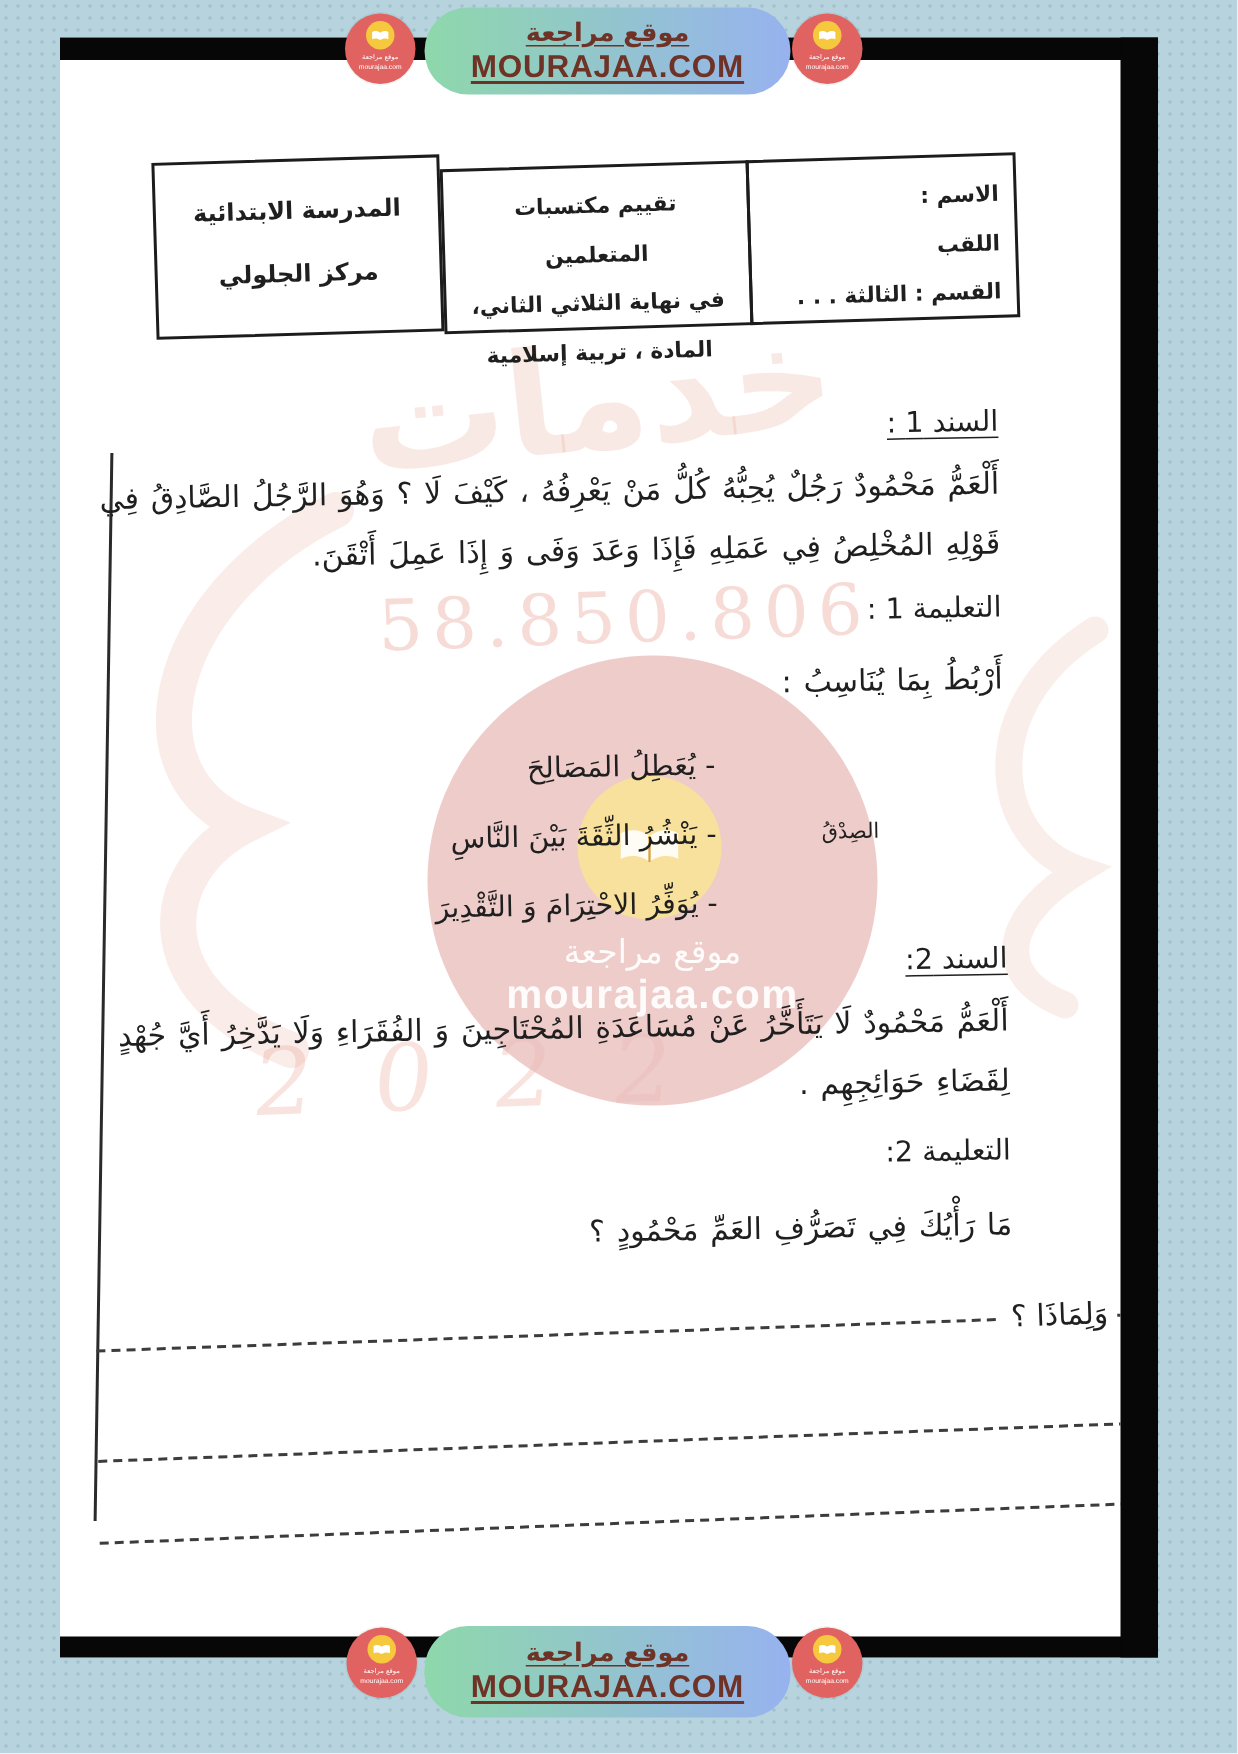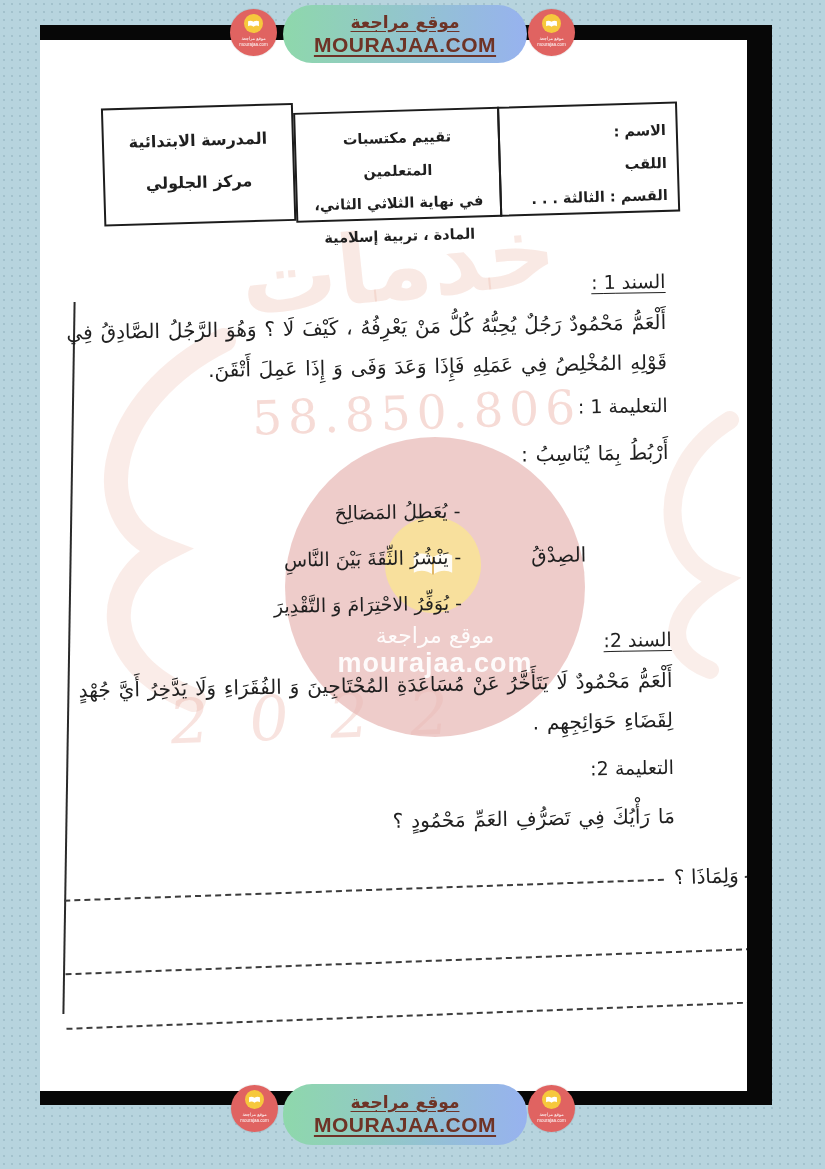--- a/index.html
+++ b/index.html
@@ -39,21 +39,21 @@
   .margin-line{position:absolute;left:28px;top:262px;width:2px;height:712px;background:#2a2a2a;transform:rotate(0.9deg);}
   
   .content{position:absolute;left:25px;top:216px;width:600px;direction:rtl;text-align:right;
     transform:rotate(-1deg);transform-origin:top right;font-size:20px;}
   .sec-title{font-size:19px;margin:0;}
   .sec-title.u{text-decoration:underline;text-underline-offset:4px;}
   .para{margin:0;line-height:2.0;word-spacing:1.5px;}
   .mt14{margin-top:14px;}.mt10{margin-top:10px;}.mt12{margin-top:12px;}
   .mt16{margin-top:16px;}.mt18{margin-top:18px;}
   .match{display:flex;direction:rtl;align-items:center;margin-top:24px;padding-right:84px;gap:70px;}
-  .match-subject{font-size:20px;}
+  .match-subject{font-size:14px;}
   .match-options{display:flex;flex-direction:column;gap:24px;font-size:19px;}
   .answers{margin-right:-85px;margin-left:-12px;margin-top:34px;}
   .ans-row{display:flex;direction:rtl;align-items:flex-end;transform:rotate(-1deg);}
   .dash{border-top:2.5px dashed #3c3c3c;height:0;}
   .dash-short{width:16px;margin-bottom:9px;}
   .dash-long{flex:1;margin-bottom:9px;}
   .ans-label{font-size:20px;padding:0 6px 0 10px;}
   .ans-line{border-top:2.5px dashed #3c3c3c;height:0;margin-top:62px;transform:rotate(-1.1deg);}
   .ans-line.last{margin-top:52px;transform:rotate(-1.2deg);}
   

